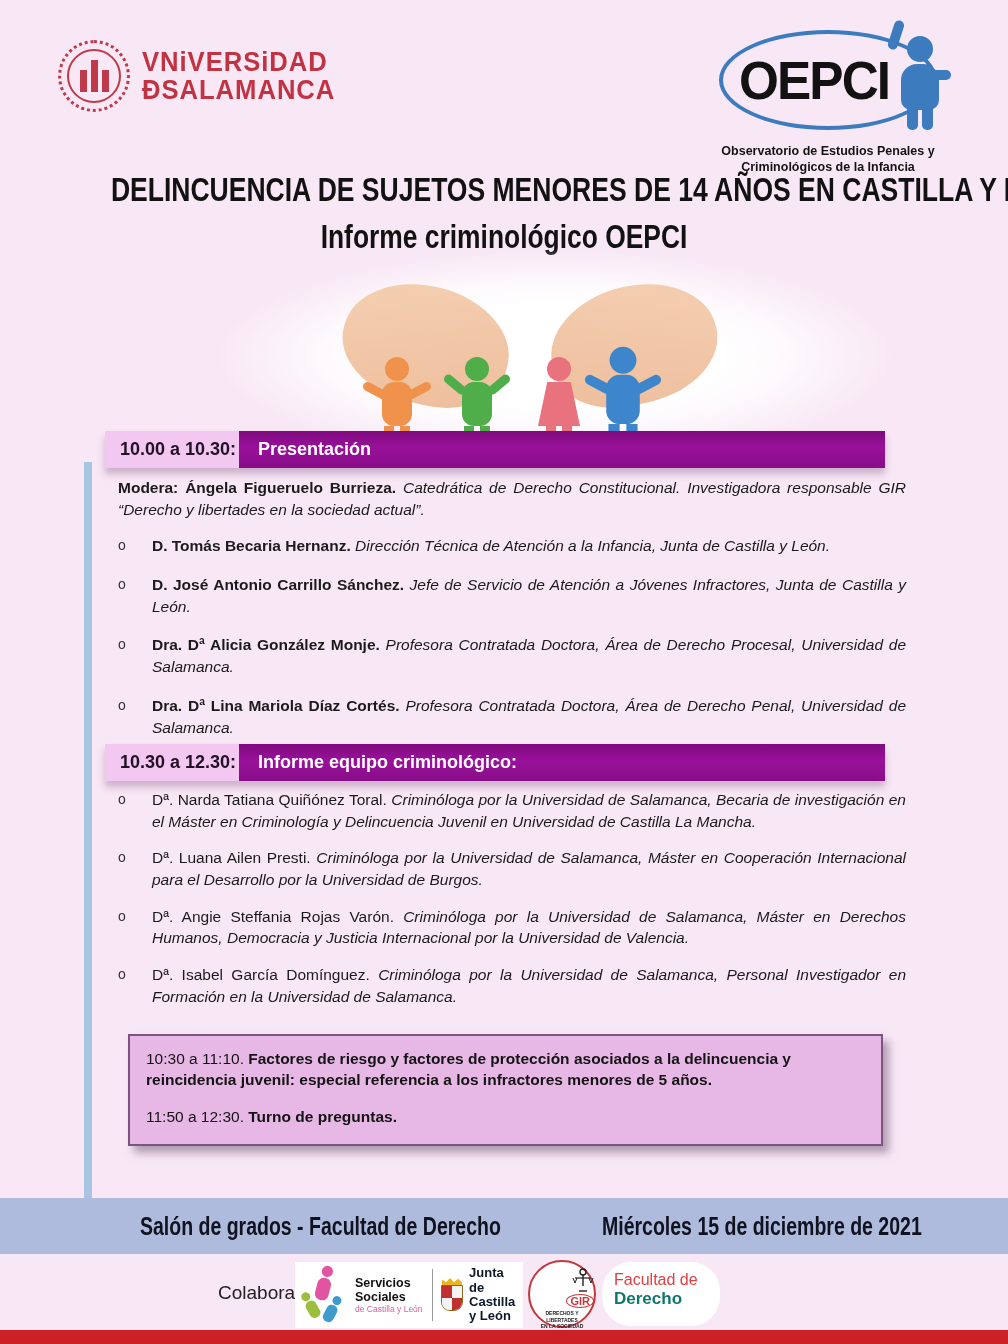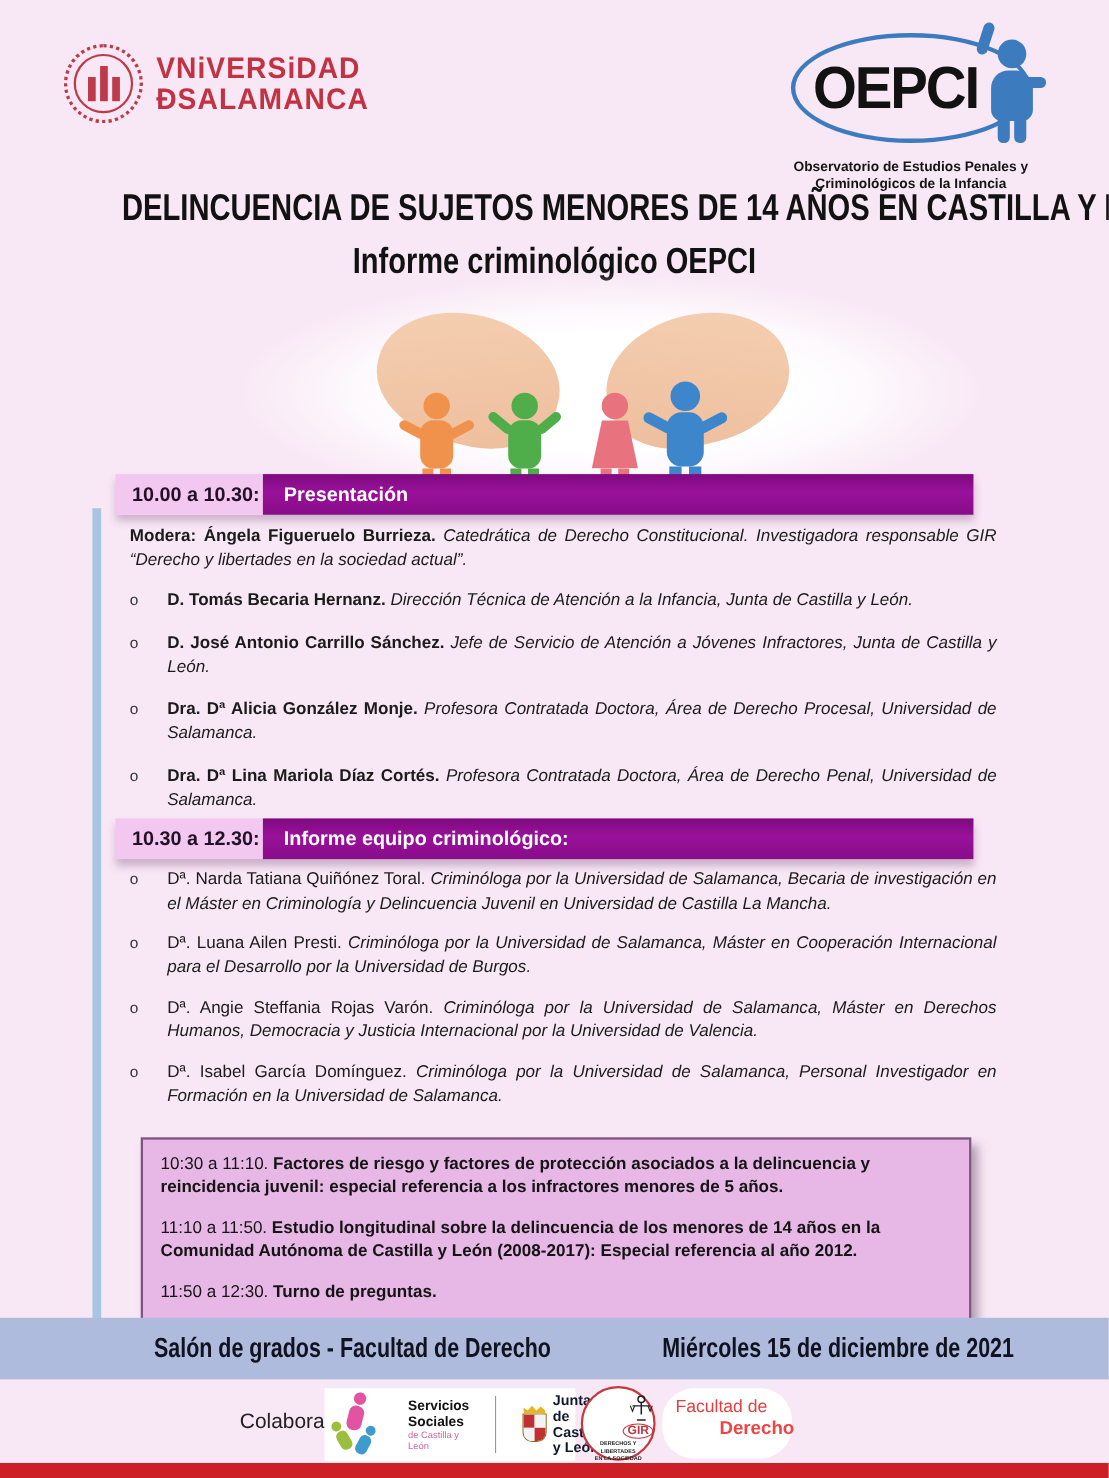--- a/index.html
+++ b/index.html
@@ -97,21 +97,21 @@
 
   
   .footer-bar { position:absolute; left:0; top:1198px; width:1008px; height:56px; background:#AEBBDC; }
   .footer-bar span { position:absolute; top:14px; font-size:25px; font-weight:bold; color:#10121f;
                      white-space:nowrap; transform:scaleX(0.78); transform-origin:left center; }
   .venue { left:140px; } .date { left:602px; }
 
   .collab { position:absolute; left:0; top:1260px; width:1008px; height:72px; }
   .collab-label { position:absolute; left:218px; top:22px; font-size:19px; color:#222; }
   .logo-ss { position:absolute; left:295px; top:2px; width:228px; height:66px; background:#ffffff;
-             display:flex; align-items:center; padding:4px 6px;gap:16px; }
+             display:flex; align-items:center; padding:4px 6px; }
   .ss-figs { position:relative; width:52px; height:56px; flex:none; }
   .mini-person { position:absolute; }
   .mp-head { width:9px; height:9px; border-radius:50%; margin:0 auto 1px; }
   .mp-body { width:11px; height:18px; border-radius:5px; }
   .mp.pinkp .mp-head,.mp.pinkp .mp-body { background:#E254A2; }
   .mp.greenp .mp-head,.mp.greenp .mp-body { background:#9BBE3C; }
   .mp.bluep .mp-head,.mp.bluep .mp-body { background:#3F9ACD; }
   .mp.pinkp { left:18px; top:2px; transform:rotate(14deg) scale(1.25); }
   .mp.greenp { left:4px; top:24px; transform:rotate(-30deg); }
   .mp.bluep { left:26px; top:28px; transform:rotate(28deg); }
@@ -132,21 +132,21 @@
   .logo-gir { position:absolute; left:528px; top:0px; width:68px; height:68px; border-radius:50%;
               background:#ffffff; border:2px solid #C4373C; text-align:center; padding-top:6px; }
   .gir-top { display:flex; align-items:flex-end; justify-content:center; gap:2px;flex-direction:column; }
   .gir-acronym { color:#C4373C; font-weight:bold; font-size:11px; border:1px solid #C4373C; border-radius:50%; padding:0 3px;}
   .gir-cap { font-size:5px; color:#222; line-height:1.3; margin-top:2px; font-weight:bold;}
   .gir-usal { font-size:4.5px; color:#C4373C; margin-top:1px; }
 
   .logo-fd { position:absolute; left:602px; top:2px; width:118px; height:64px; background:#ffffff;
              padding:9px 0 0 12px; line-height:1.15;border-radius:29px; }
   .fd-line1 { color:#E04040; font-size:16px; }
-  .fd-line2 { color:#ef4444; font-size:17px; font-weight:bold;margin-left:40px; }
+  .fd-line2 { color:#0f766e; font-size:17px; font-weight:bold; }
 
   .red-bar { position:absolute; left:0; bottom:0; width:1008px; height:14px; background:#CD2026; }
 </style>
 </head>
 <body>
 
 <div>
 
   <div class="usal">
     <div class="usal-seal">
@@ -282,21 +282,20 @@
       <p><span class="sp-name reg">Dª. Angie Steffania Rojas Varón.</span> <span class="sp-role">Criminóloga por la Universidad de Salamanca, Máster en Derechos Humanos, Democracia y Justicia Internacional por la Universidad de Valencia.</span></p>
     </div>
     <div class="item">
       <span class="bullet">o</span>
       <p><span class="sp-name reg">Dª. Isabel García Domínguez.</span> <span class="sp-role">Criminóloga por la Universidad de Salamanca, Personal Investigador en Formación en la Universidad de Salamanca.</span></p>
     </div>
   </section>
 
   <div class="agenda-box">
     <p><span class="ag-time">10:30 a 11:10.</span> <span class="ag-topic">Factores de riesgo y factores de protección asociados a la delincuencia y reincidencia juvenil: especial referencia a los infractores menores de 5 años.</span></p>
-    <p><span class="ag-time">11:10 a 11:50.</span> <span class="ag-topic">Estudio longitudinal sobre la delincuencia de los menores de 14 años en la Comunidad Autónoma de Castilla y León (2008-2017):  Especial referencia al año 2012.</span></p>
     <p><span class="ag-time">11:50 a 12:30.</span> <span class="ag-topic">Turno de preguntas.</span></p>
   </div>
 
   <div class="footer-bar">
     <span class="venue">Salón de grados - Facultad de Derecho</span>
     <span class="date">Miércoles 15 de diciembre de 2021</span>
   </div>
 
   <div class="collab">
     <span class="collab-label">Colabora:</span>

